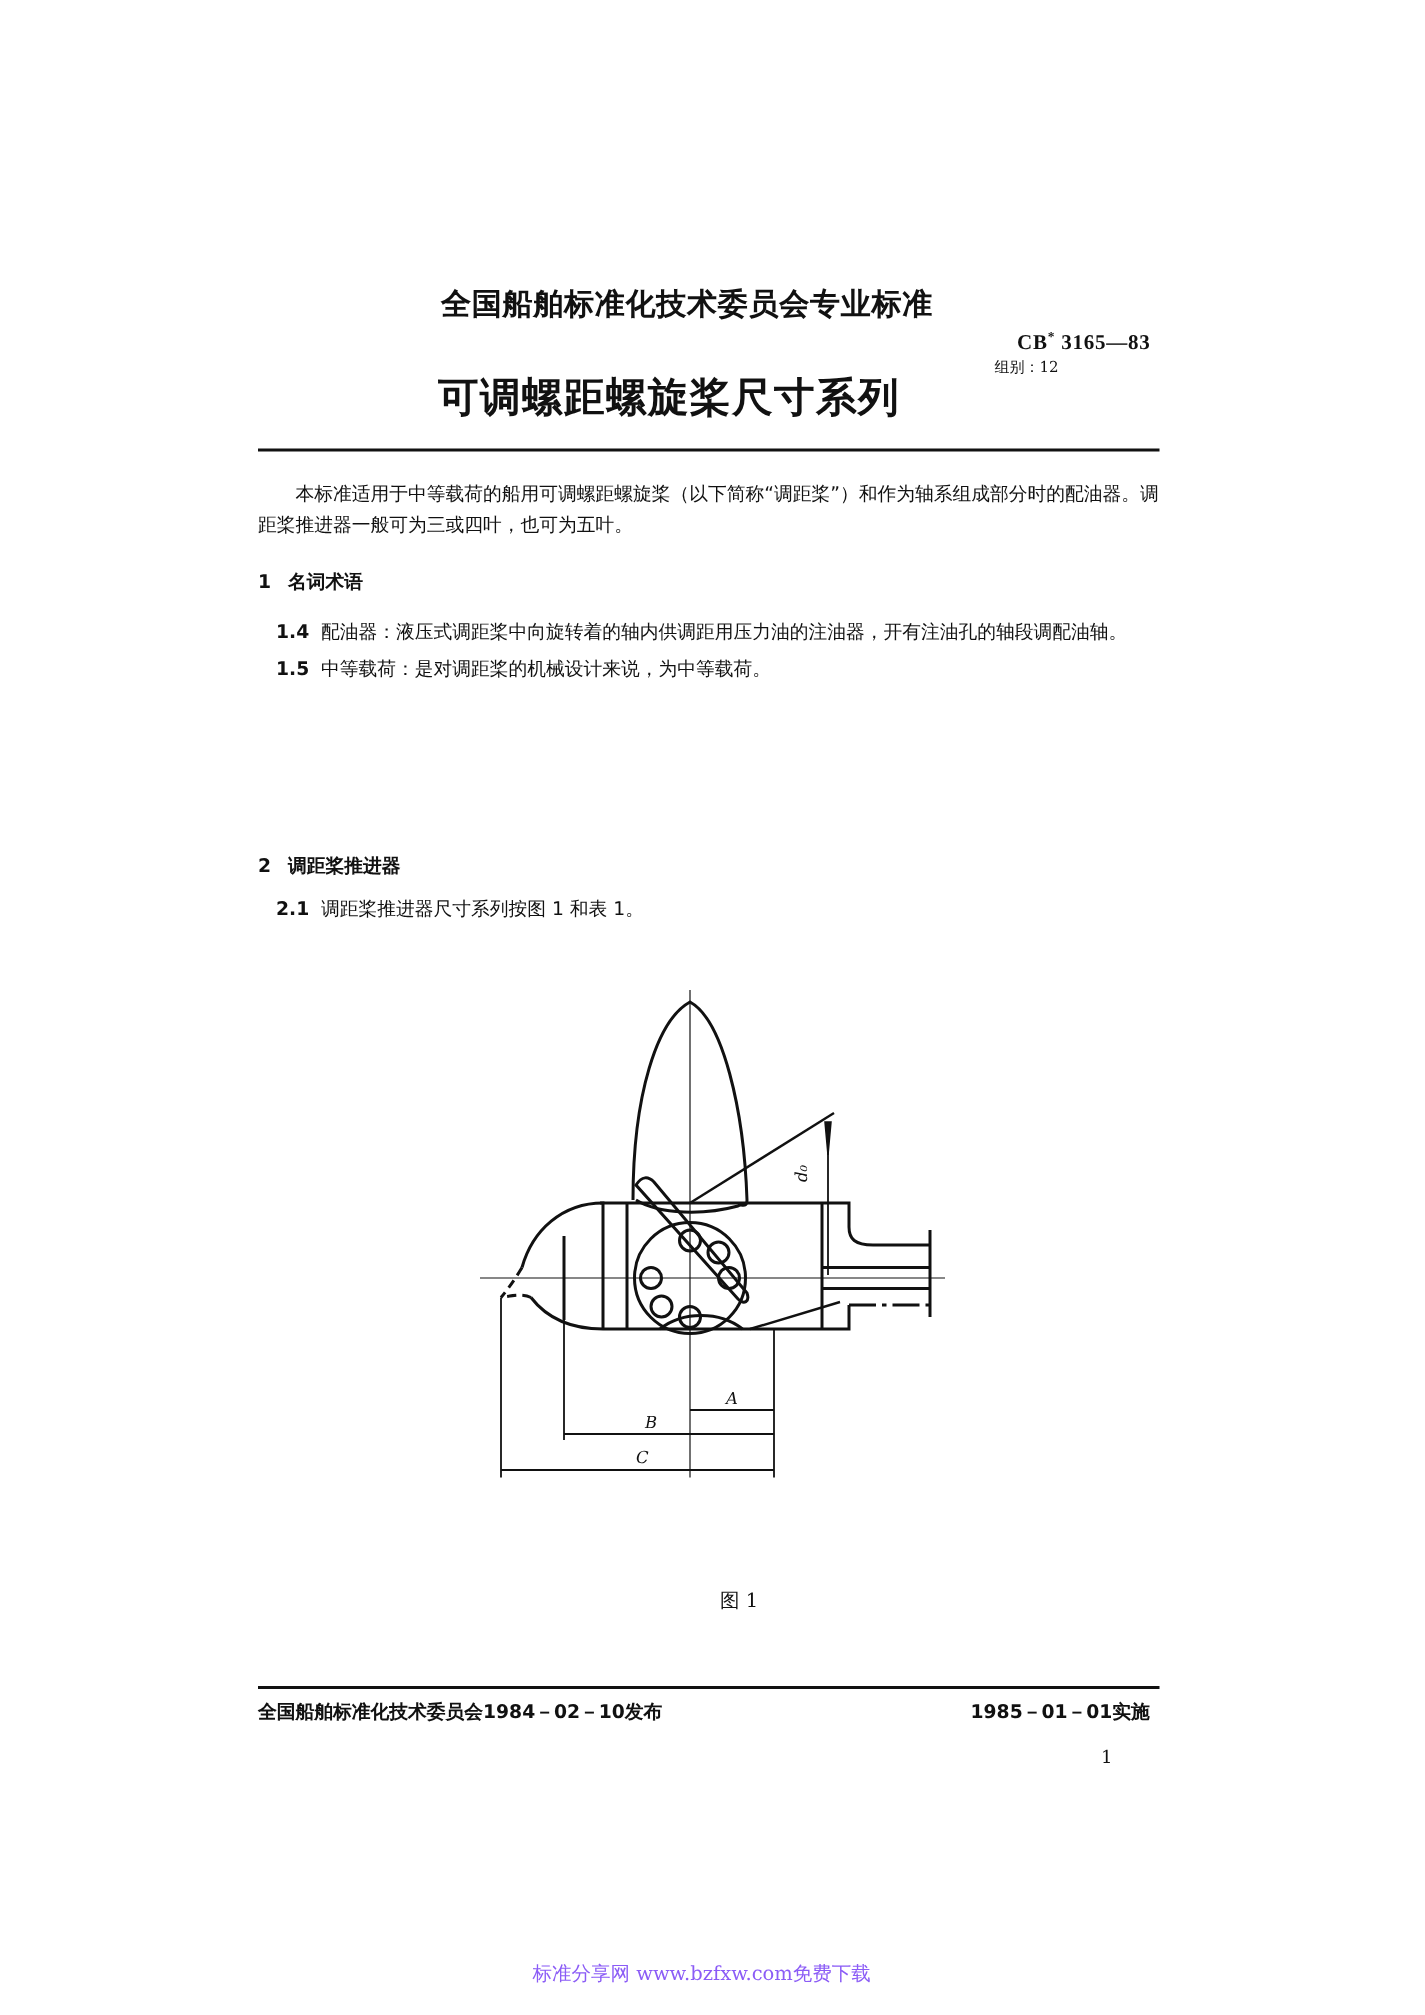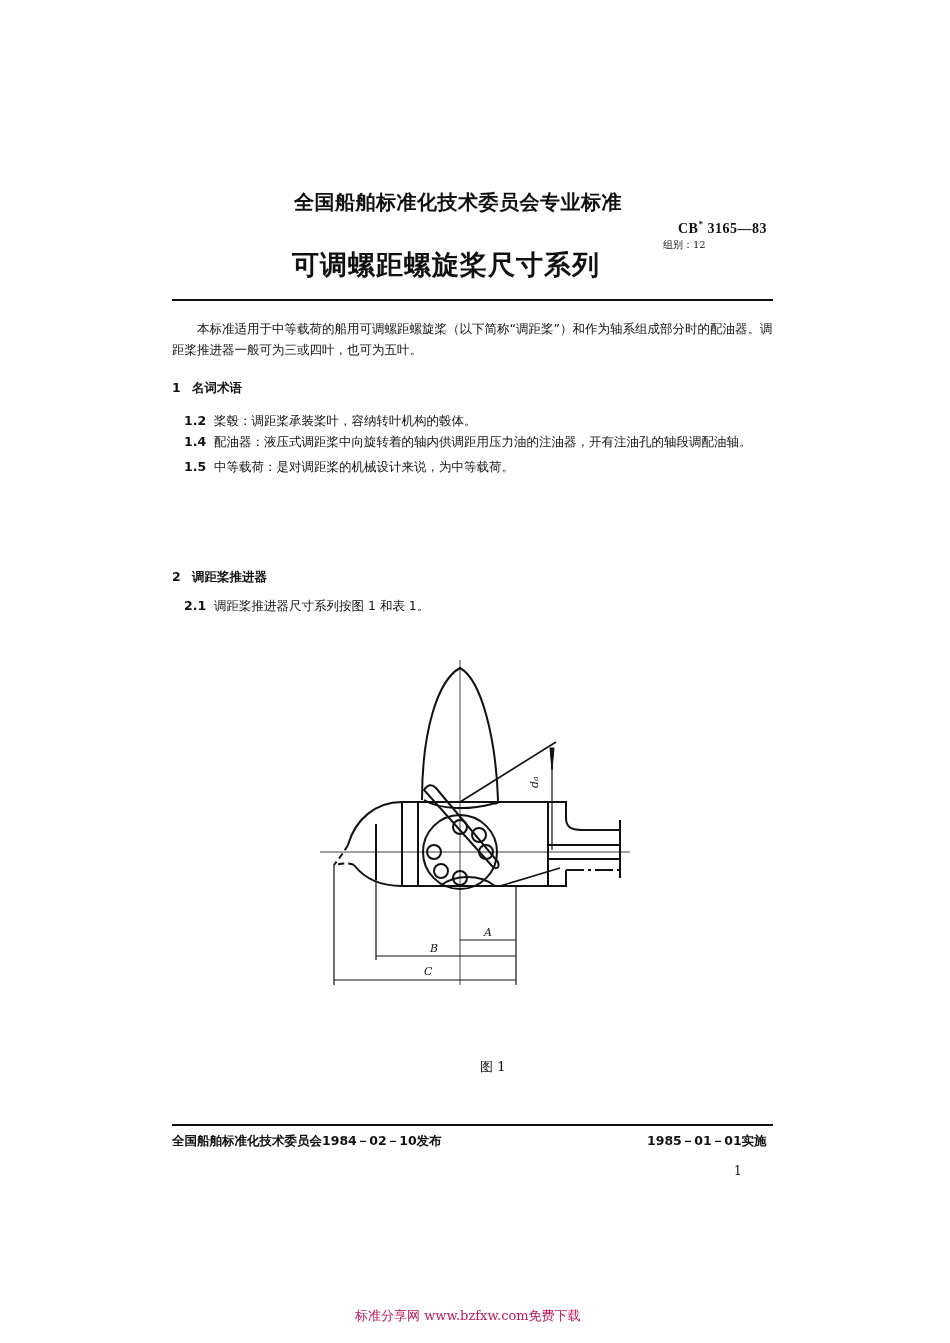--- a/index.html
+++ b/index.html
@@ -17,21 +17,21 @@
   .indent { text-indent: 25px; }
   .sec-head { font-weight: bold; font-size: 12.5px; }
   .sec-head .num { display: inline-block; width: 20px; }
   .item { margin: 0; }
   .item .num { font-weight: bold; display: inline-block; width: 30px; margin-left: 12px; }
   .fig-caption { left: 480px; top: 1058px; font-size: 13px; font-family: "DejaVu Serif", serif; text-align: right; }
   .rule-bottom { left: 172px; top: 1124px; width: 601px; height: 0; border-top: 2px solid #111; }
   .issue { left: 172px; top: 1133px; font-size: 12.5px; font-weight: bold; }
   .effective { left: 647px; top: 1133px; font-size: 12.5px; font-weight: bold; }
   .page-num { left: 734px; top: 1164px; font-size: 12px; font-family: "DejaVu Serif", serif; }
-  .watermark { left: 355px; top: 1307px; font-size: 13px; color: #be185d; font-family: "DejaVu Serif", serif; }
+  .watermark { left: 355px; top: 1307px; font-size: 13px; color: #8b5cf6; font-family: "DejaVu Serif", serif; }
   svg.figure { left: 320px; top: 660px; }
 </style>
 </head>
 <body>
 
 <div class="abs committee-title">全国船舶标准化技术委员会专业标准</div>
 
 <div class="abs std-code"><span>CB</span><sup>*</sup><span> 3165—83</span></div>
 <div class="abs group-label">组别：12</div>
 
@@ -40,21 +40,20 @@
 <div class="abs rule-top"></div>
 
 <div class="abs body-text" style="top:318px;">
   <p class="para indent">本标准适用于中等载荷的船用可调螺距螺旋桨（以下简称“调距桨”）和作为轴系组成部分时的配油器。调距桨推进器一般可为三或四叶，也可为五叶。</p>
 </div>
 
 <div class="abs body-text" style="top:377px;">
   <div class="sec-head"><span class="num">1</span><span>名词术语</span></div>
   <div style="height:8px"></div>
   <div style="height:4px"></div>
-  <p class="item"><span class="num">1.2</span><span>桨毂：调距桨承装桨叶，容纳转叶机构的毂体。</span></p>
   <p class="item"><span class="num">1.4</span><span>配油器：液压式调距桨中向旋转着的轴内供调距用压力油的注油器，开有注油孔的轴段调配油轴。</span></p>
   <div style="height:4px"></div>
   <p class="item"><span class="num">1.5</span><span>中等载荷：是对调距桨的机械设计来说，为中等载荷。</span></p>
 </div>
 
 <div class="abs body-text" style="top:566px;">
   <div class="sec-head"><span class="num">2</span><span>调距桨推进器</span></div>
   <div style="height:8px"></div>
   <p class="item"><span class="num">2.1</span><span>调距桨推进器尺寸系列按图 1 和表 1。</span></p>
 </div>

